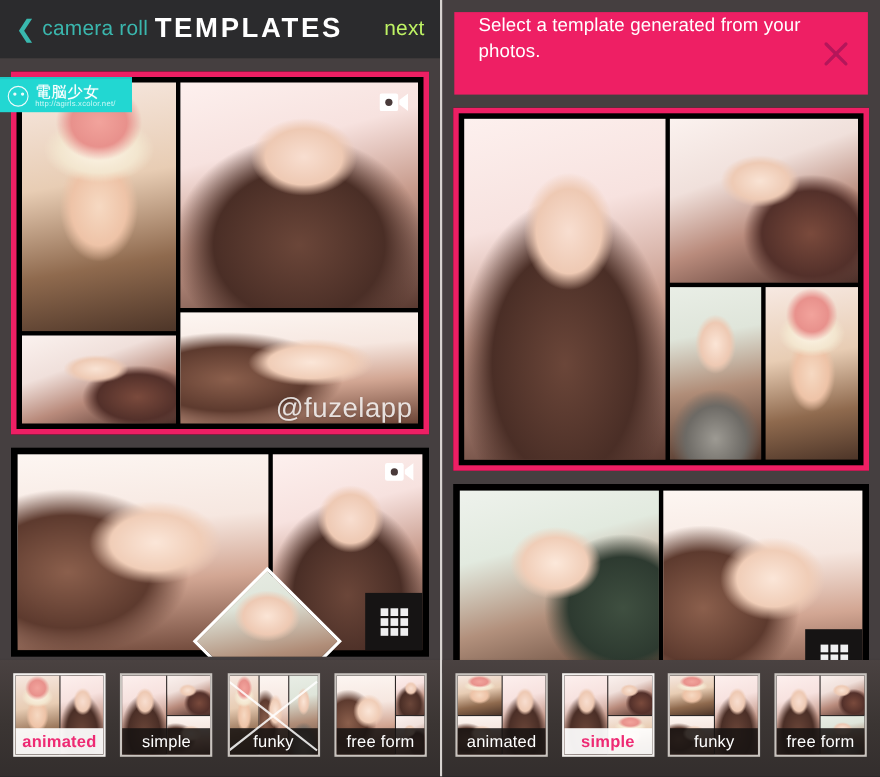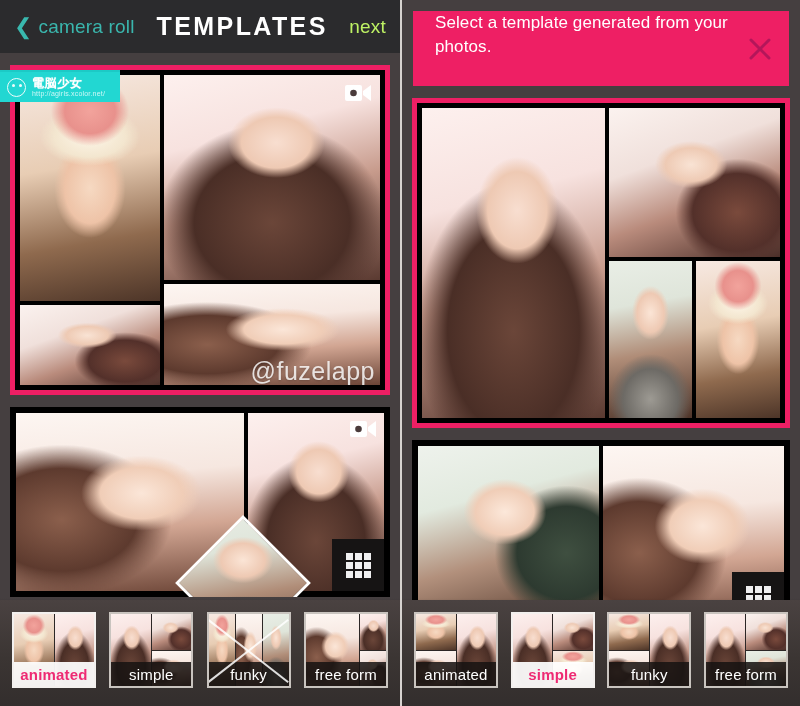--- a/index.html
+++ b/index.html
@@ -35,21 +35,21 @@
     color: #39b8ae;
     font-size: 22px;
     line-height: 1;
     margin-right: 6px;
     font-weight: 300;
   }
   .back-label {
     color: #3ab6ad;
     font-size: 19px;
     letter-spacing: 0.2px;
-    margin-right: 22px;
+    margin-right: 6px;
   }
   .nav-title {
     color: #ffffff;
     font-size: 25px;
     font-weight: bold;
     letter-spacing: 2.4px;
   }
   .next-label {
     color: #bef264;
     font-size: 19px;
@@ -110,23 +110,23 @@
     width: 3px; height: 3px;
     background: #ffffff;
     border-radius: 50%;
     top: 5px;
   }
   .wm-icon::before { left: 3.5px; }
   .wm-icon::after  { right: 3.5px; }
   .wm-text { line-height: 1.05; }
   .wm-jp {
     color: #ffffff;
-    font-size: 12px;
+    font-size: 14px;
     letter-spacing: 0.6px;
-    font-weight: bold;
+    font-weight: normal;
     display: block;
     text-shadow: 0 0 1px rgba(255,255,255,.6);
   }
   .wm-url {
     color: #eafdfd;
     font-size: 7px;
     letter-spacing: 0.2px;
     display: block;
     filter: blur(0.5px);
     opacity: .85;

